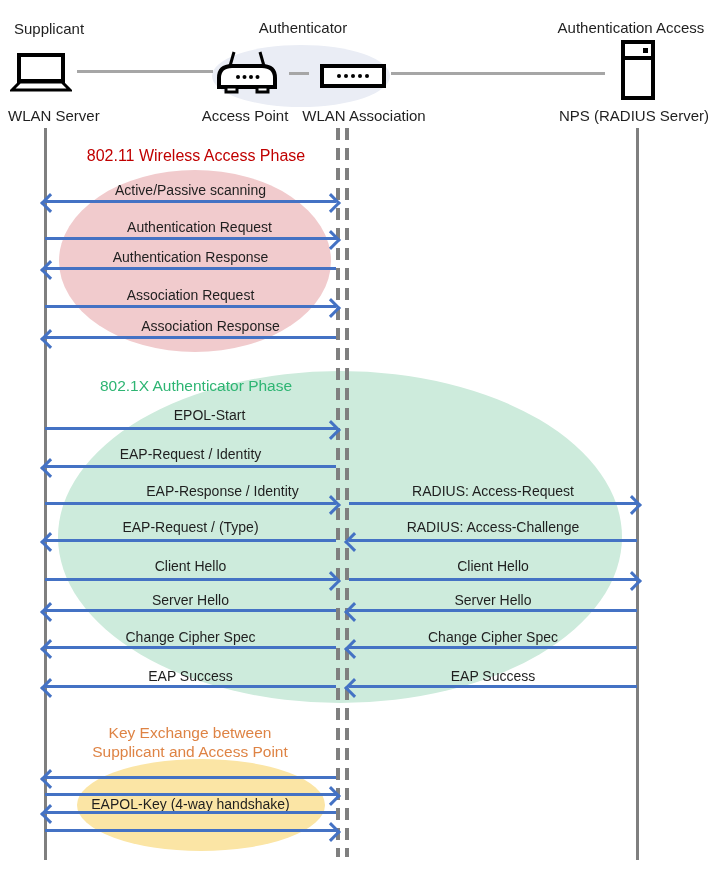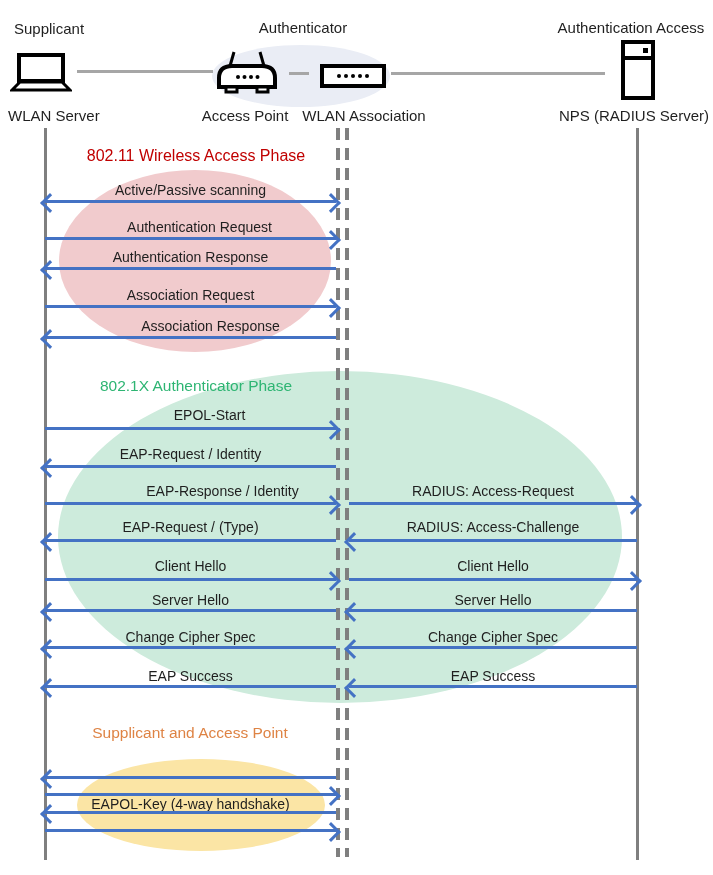--- a/index.html
+++ b/index.html
@@ -82,20 +82,21 @@
   <div class="dev center" style="left:549px;top:107px;width:170px;">NPS (RADIUS Server)</div>
 
   <div class="lifeline" style="left:44px;top:128px;height:732px;"></div>
   <div class="dashline" style="left:336px;top:128px;height:729px;"></div>
   <div class="dashline" style="left:345px;top:128px;height:729px;"></div>
   <div class="lifeline" style="left:636px;top:128px;height:732px;"></div>
 
   <div class="ptitle" style="left:60px;top:147px;width:272px;font-size:16px;color:#C00000;">802.11 Wireless Access Phase</div>
   <div class="ptitle" style="left:60px;top:377px;width:272px;color:#2EB573;">802.1X Authenticator Phase</div>
   <div class="ptitle" style="left:54px;top:723px;width:272px;color:#DE8344;line-height:19px;">
+    <div>Key Exchange between</div>
     <div>Supplicant and Access Point</div>
   </div>
 
   <div class="msg" style="left:45px;top:182px;width:291px;">Active/Passive scanning</div>
   <div class="arr hl hr" style="left:45px;top:200px;width:291px;"></div>
 
   <div class="msg" style="left:54px;top:219px;width:291px;">Authentication Request</div>
   <div class="arr hr" style="left:45px;top:237px;width:291px;"></div>
 
   <div class="msg" style="left:45px;top:249px;width:291px;">Authentication Response</div>

